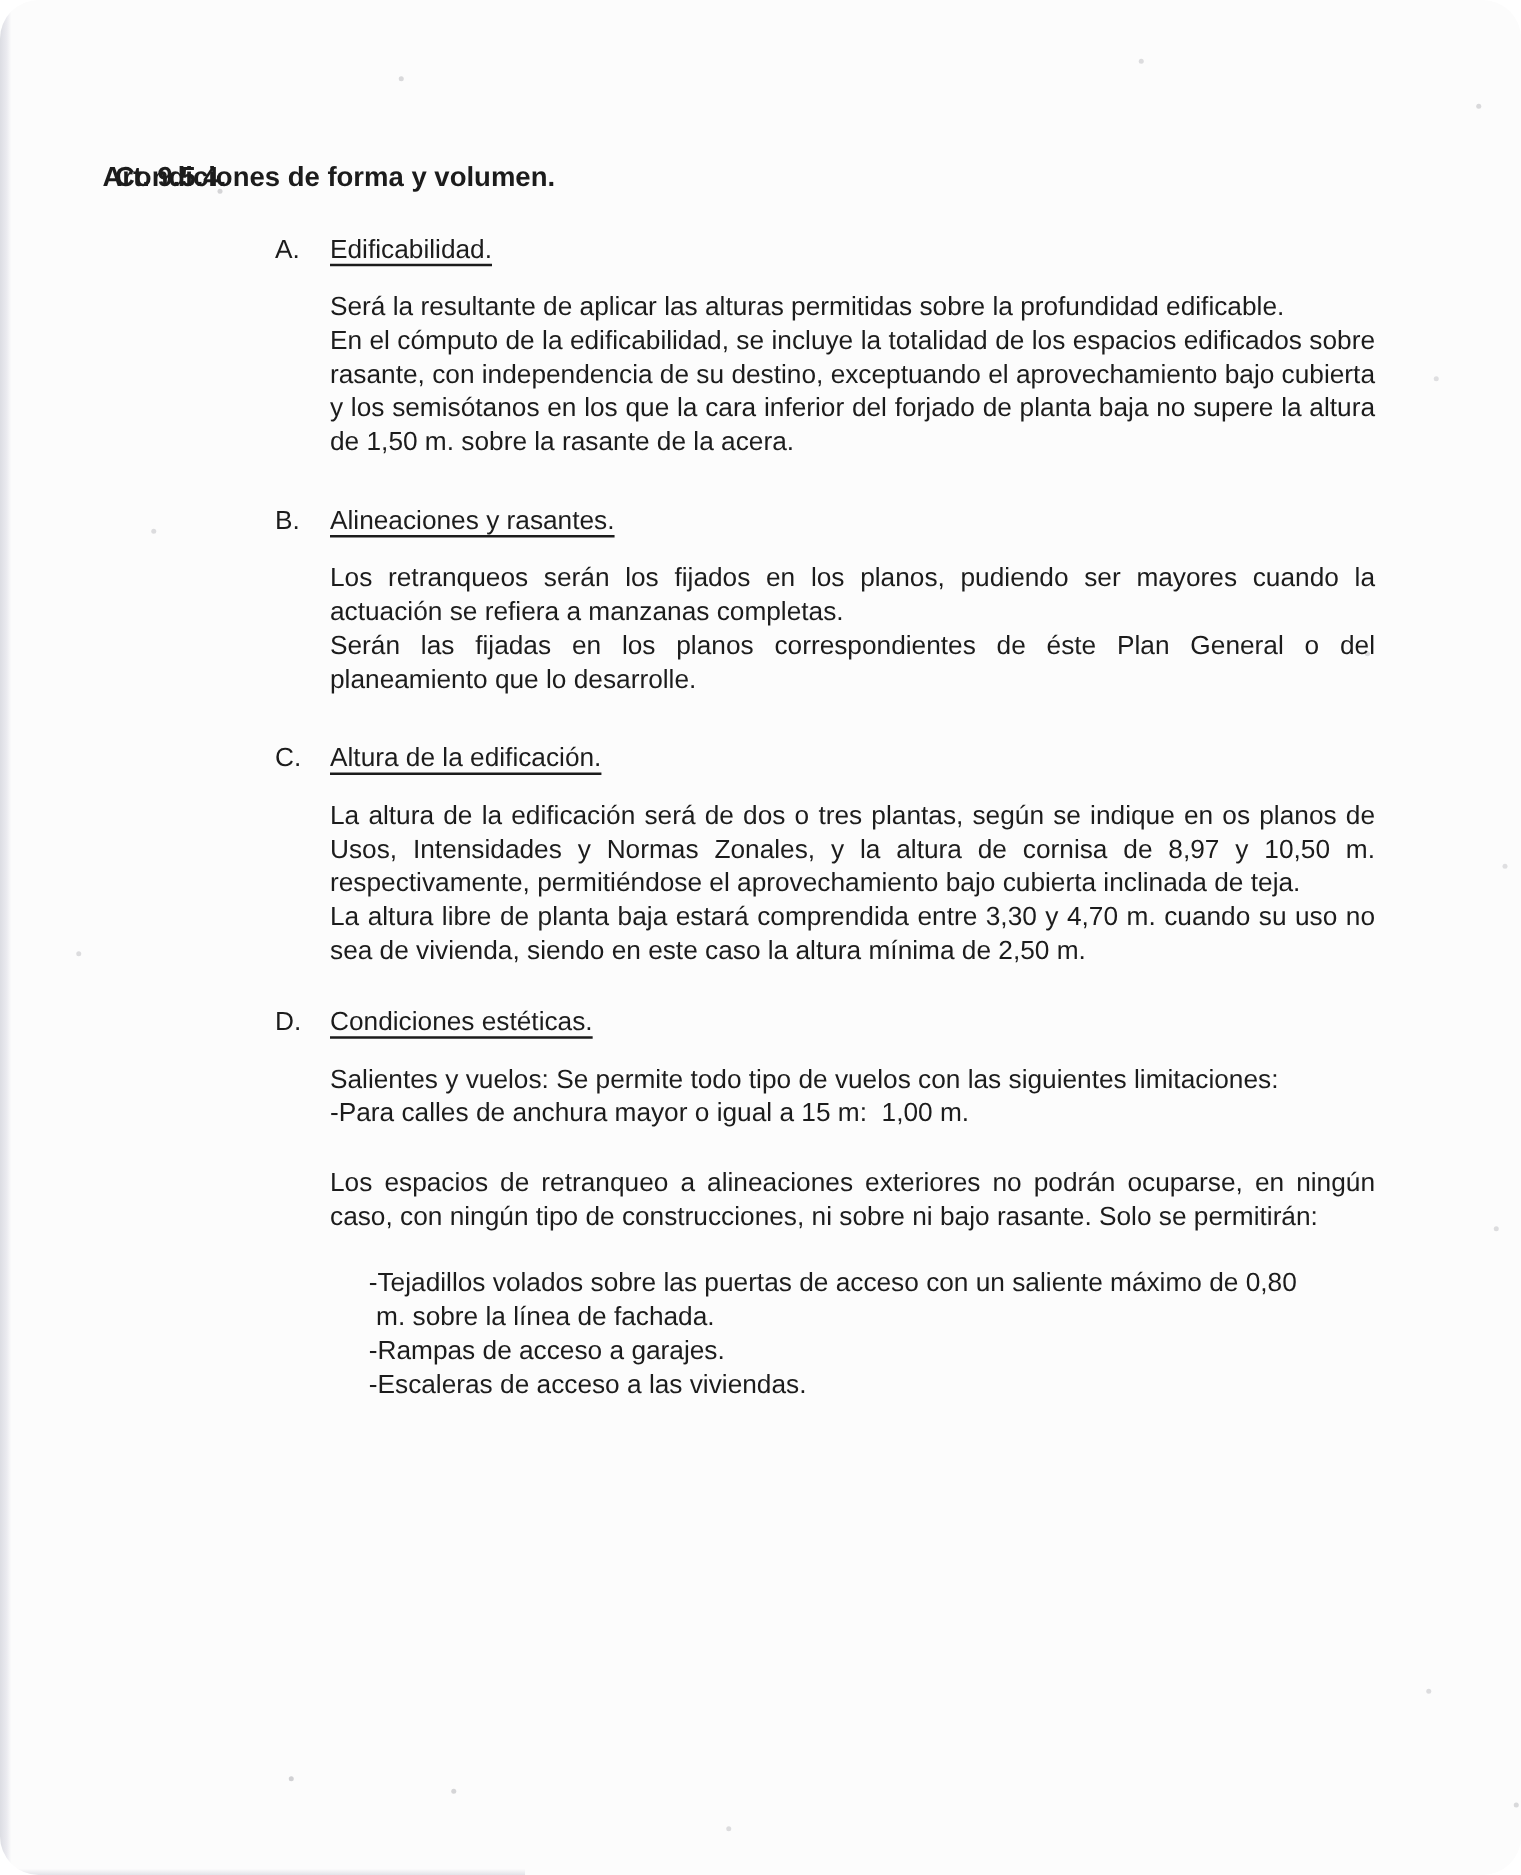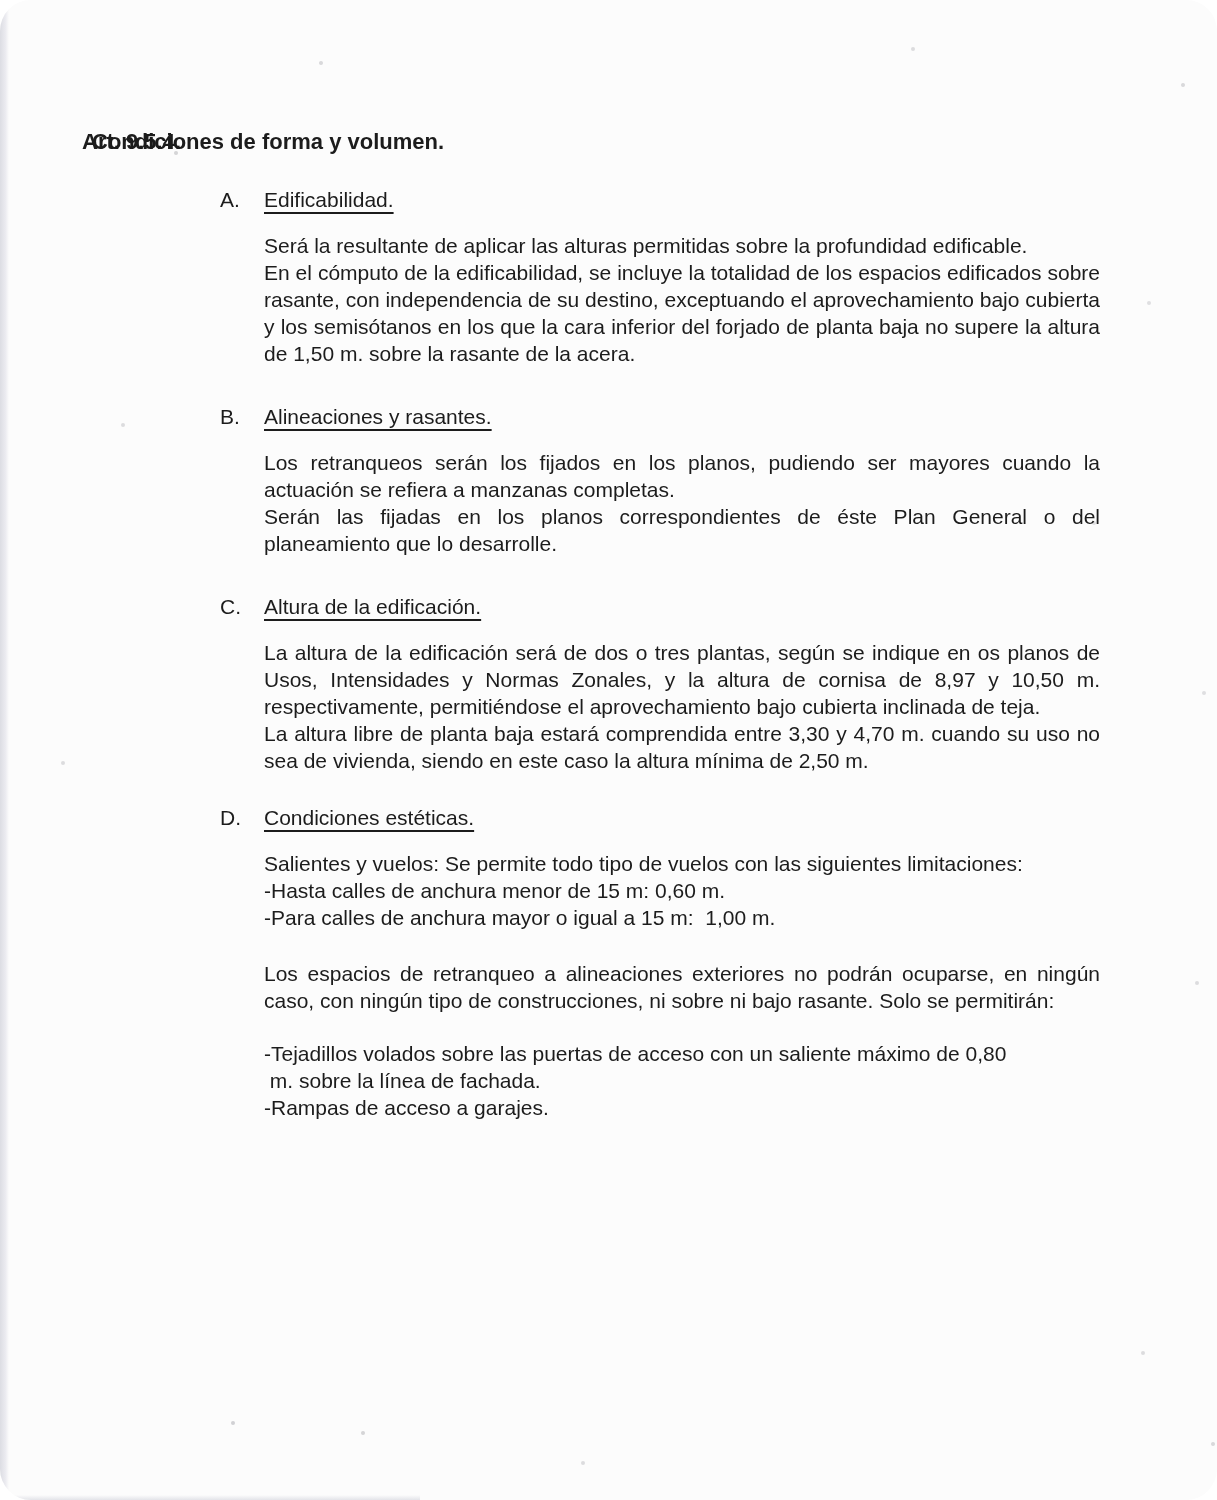--- a/index.html
+++ b/index.html
@@ -87,21 +87,21 @@
     left: 220px;
   }
   .sec-title {
     display: inline-block;
     margin-left: 264px;
     text-decoration: underline;
     text-decoration-thickness: 2px;
     text-underline-offset: 5px;
   }
   .group + .group.gap-lg { margin-top: 29px; }
-  .group + .group.gap-md { margin-top: 26px; }
+  .group + .group.gap-md { margin-top: 26px; margin-left: 31px; }
   .blk {
     margin-left: 264px;
     width: 836px;
     font-size: 21px;
     line-height: 27px;
     text-align: justify;
     white-space: pre-wrap;
   }
 </style>
 </head>
@@ -152,27 +152,27 @@
       </div>
     </div>
 
     <div class="section">
       <div class="sec-head">
         <span class="sec-letter">D.</span>
         <span class="sec-title">Condiciones estéticas.</span>
       </div>
       <div class="group">
         <div class="blk">Salientes y vuelos: Se permite todo tipo de vuelos con las siguientes limitaciones:</div>
-        <div class="blk">-Hasta calles de anchura menor de 15 m: 0,60 m.</div>
         <div class="blk">-Para calles de anchura mayor o igual a 15 m:  1,00 m.</div>
       </div>
       <div class="group gap-lg">
         <div class="blk">Los espacios de retranqueo a alineaciones exteriores no podrán ocuparse, en ningún caso, con ningún tipo de construcciones, ni sobre ni bajo rasante. Solo se permitirán:</div>
       </div>
       <div class="group gap-md">
         <div class="blk">-Tejadillos volados sobre las puertas de acceso con un saliente máximo de 0,80
  m. sobre la línea de fachada.</div>
         <div class="blk">-Rampas de acceso a garajes.</div>
+        <div class="blk">-Escaleras de acceso a las viviendas.</div>
       </div>
     </div>
 
   </div>
 </div>
 
 </body></html>

